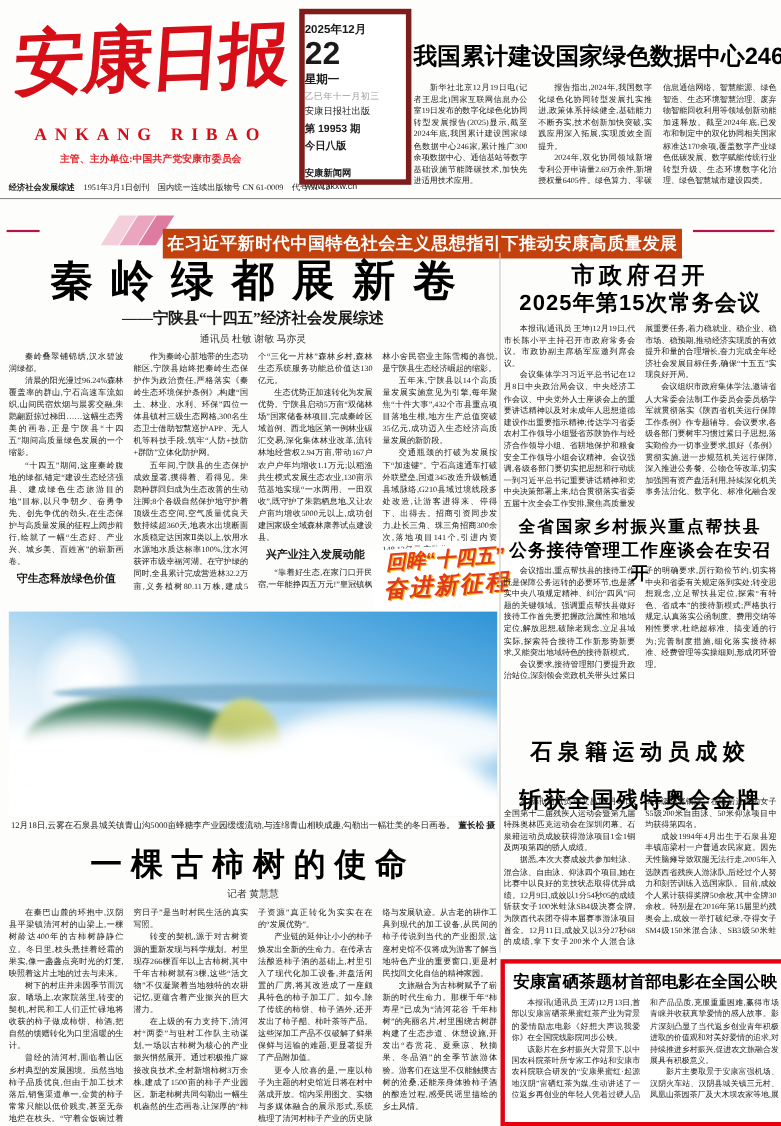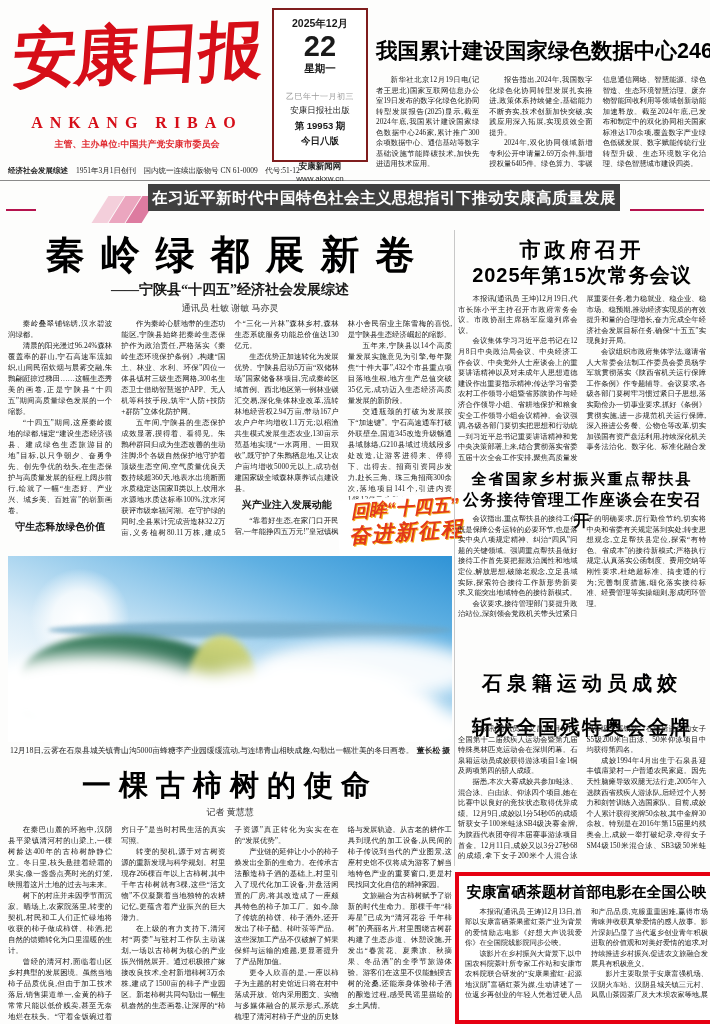--- a/index.html
+++ b/index.html
@@ -10,26 +10,26 @@
   .calligraphy{left:4px;top:-6px;width:266px;height:120px;font-size:64px;font-weight:bold;
                color:#d60e18;letter-spacing:-2px;line-height:120px;text-align:center;
                transform:rotate(-2deg) skewX(-6deg);font-family:"DejaVu Serif",serif;}
   .pinyin{left:4px;top:114px;width:266px;text-align:center;color:#d60e18;font-weight:bold;
           font-size:16px;letter-spacing:7px;font-family:"Liberation Serif",serif;}
   .supervisor{left:4px;top:138px;width:266px;text-align:center;color:#e02a30;font-weight:bold;font-size:9px;}
   .org-line{left:8px;top:166px;width:356px;font-size:7.5px;color:#222;white-space:nowrap;}
   .org-line b{margin-right:8px;}
   .header-rule{left:0;top:180px;width:710px;height:1px;background:#8a8a8a;}
   
-  .date-box{left:272px;top:8px;width:92px;height:150px;border:2px solid #7f1d1d;background:#fff;
-            text-align:center;font-family:"Liberation Sans",sans-serif;}
+  .date-box{left:272px;top:8px;width:92px;height:150px;border:5px solid #7f1d1d;background:#fff;
+            font-family:"Liberation Sans",sans-serif;}
   .db-ym{font-size:10.5px;font-weight:bold;margin-top:7px;}
   .db-day{font-size:29px;font-weight:bold;line-height:30px;}
   .db-week{font-size:10.5px;font-weight:bold;margin-top:1px;}
-  .db-lunar{font-size:8px;color:#9a9a9a;margin-top:15px;letter-spacing:0.5px;}
+  .db-lunar{font-size:8px;color:#9a9a9a;margin-top:3px;letter-spacing:0.5px;}
   .db-pub{font-size:8.5px;margin-top:3px;font-family:"Liberation Serif",serif;}
   .db-issue{font-size:9.5px;font-weight:bold;margin-top:3px;}
   .db-pages{font-size:9.5px;font-weight:bold;margin-top:2px;}
   .db-site{font-size:8.5px;font-weight:bold;margin-top:13px;}
   .db-url{font-size:8px;margin-top:1px;}
   
   .top-article{left:376px;top:36px;width:330px;}
   .top-title{font-family:"Liberation Sans",sans-serif;font-size:21.5px;font-weight:900;
              letter-spacing:0;white-space:nowrap;color:#000;}
   .top-body{margin-top:10px;height:102px;column-count:3;column-gap:10px;overflow:hidden;
@@ -37,21 +37,21 @@
   
   .bodytext p{margin:0;text-indent:2em;}
   .bodytext p.subhead{text-indent:0;text-align:center;font-weight:bold;
                       font-family:"Liberation Sans",sans-serif;font-size:10px;margin:5px 0;}
   
   .banner-dash{left:6px;top:209px;width:30px;height:2px;background:#b5134e;}
   .stripe{top:196px;height:27px;transform:skewX(-32deg);}
   .s1{left:100px;width:16px;background:#f4cfdb;}
   .s2{left:117px;width:16px;background:#eba6bf;}
   .s3{left:134px;width:16px;background:#dd7ba0;}
-  .banner-bar{left:148px;top:184px;width:472px;height:27px;background:#404040;color:#fff;
+  .banner-bar{left:148px;top:208px;width:472px;height:27px;background:#c2410c;color:#fff;
               font-family:"Liberation Sans",sans-serif;font-weight:bold;font-size:15.5px;
               line-height:27px;text-align:center;letter-spacing:0.5px;white-space:nowrap;}
   .banner-tail{left:630px;top:209px;width:74px;height:2px;background:#b5134e;}
   
   .lead-title{left:8px;top:228px;width:444px;text-align:center;font-family:"Liberation Sans",sans-serif;
               font-size:39px;font-weight:900;letter-spacing:16px;text-indent:16px;color:#000;}
   .lead-sub{left:8px;top:281px;width:444px;text-align:center;font-size:14px;font-weight:600;}
   .lead-byline{left:8px;top:302px;width:444px;text-align:center;font-size:9px;color:#333;}
   .lead-body{left:8px;top:318px;width:444px;height:230px;column-count:4;column-gap:9px;
              overflow:hidden;font-size:7.4px;line-height:11px;text-align:justify;}

